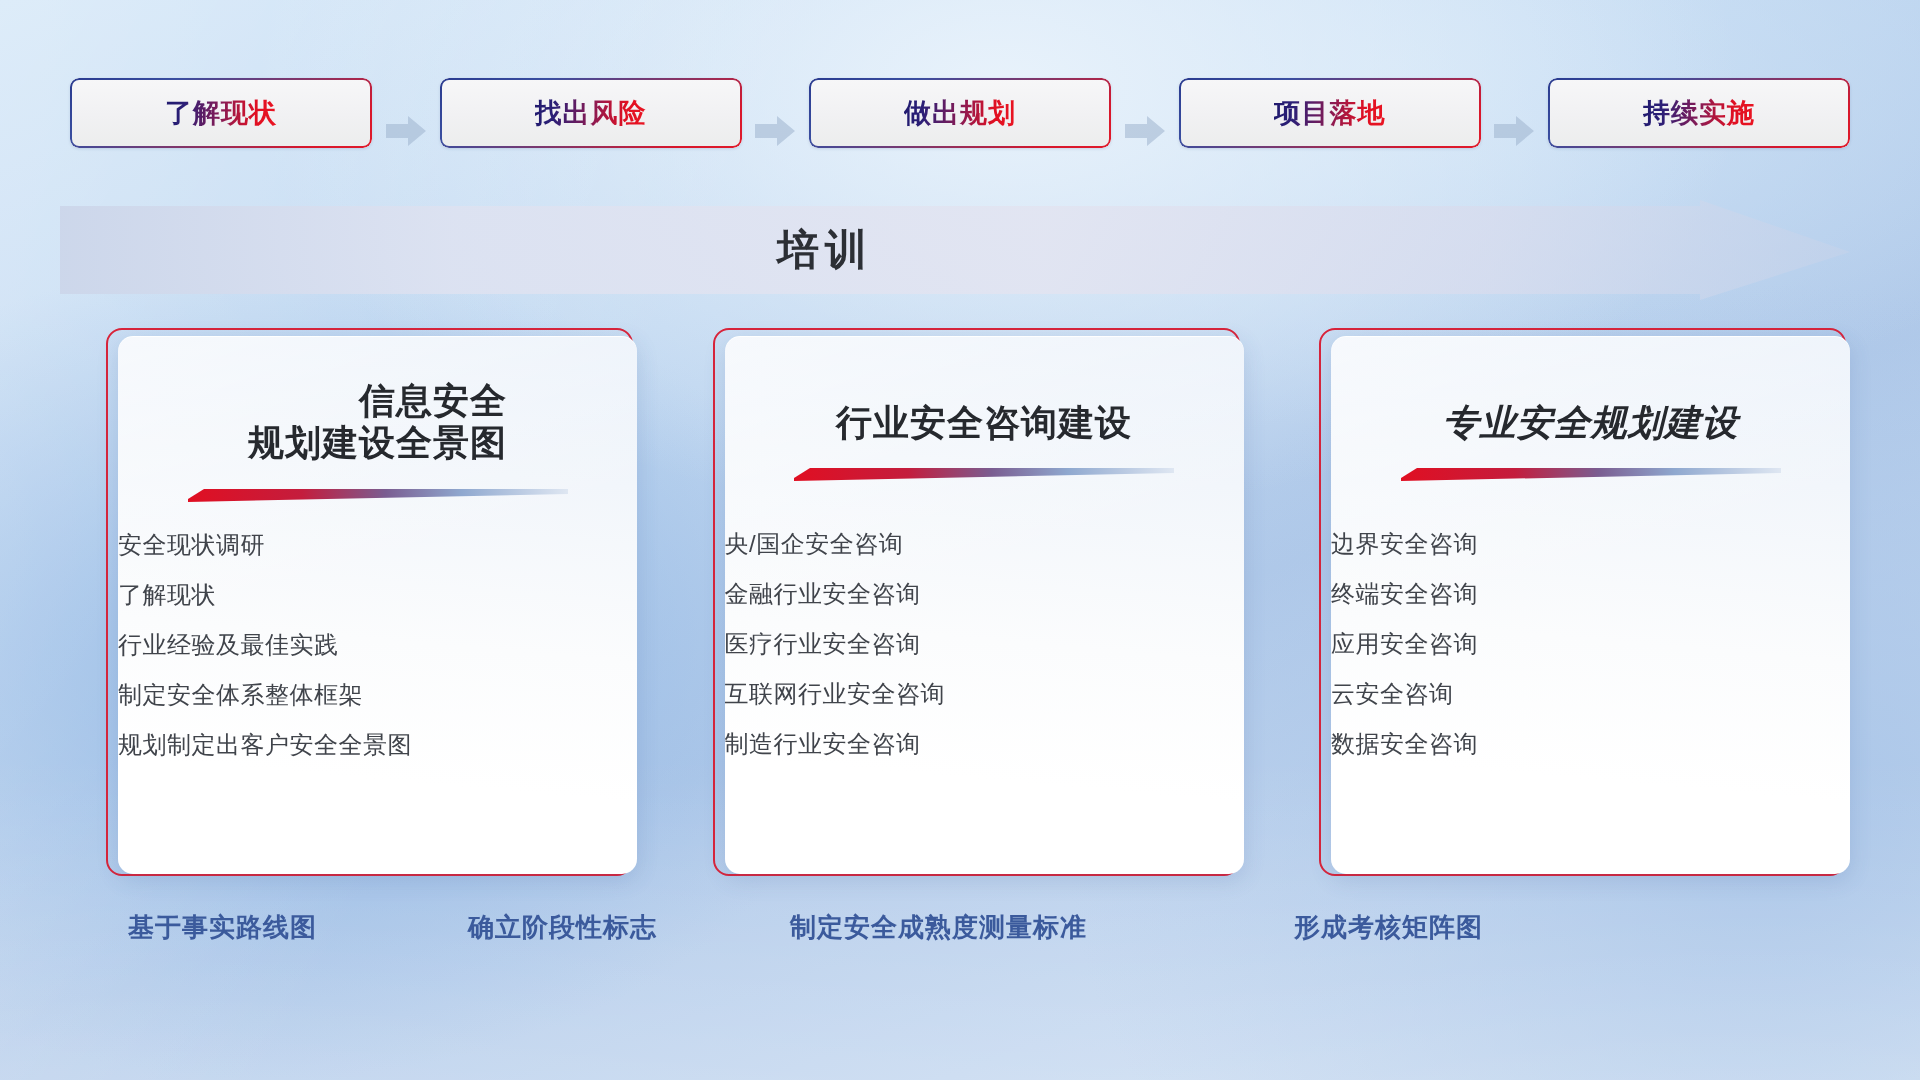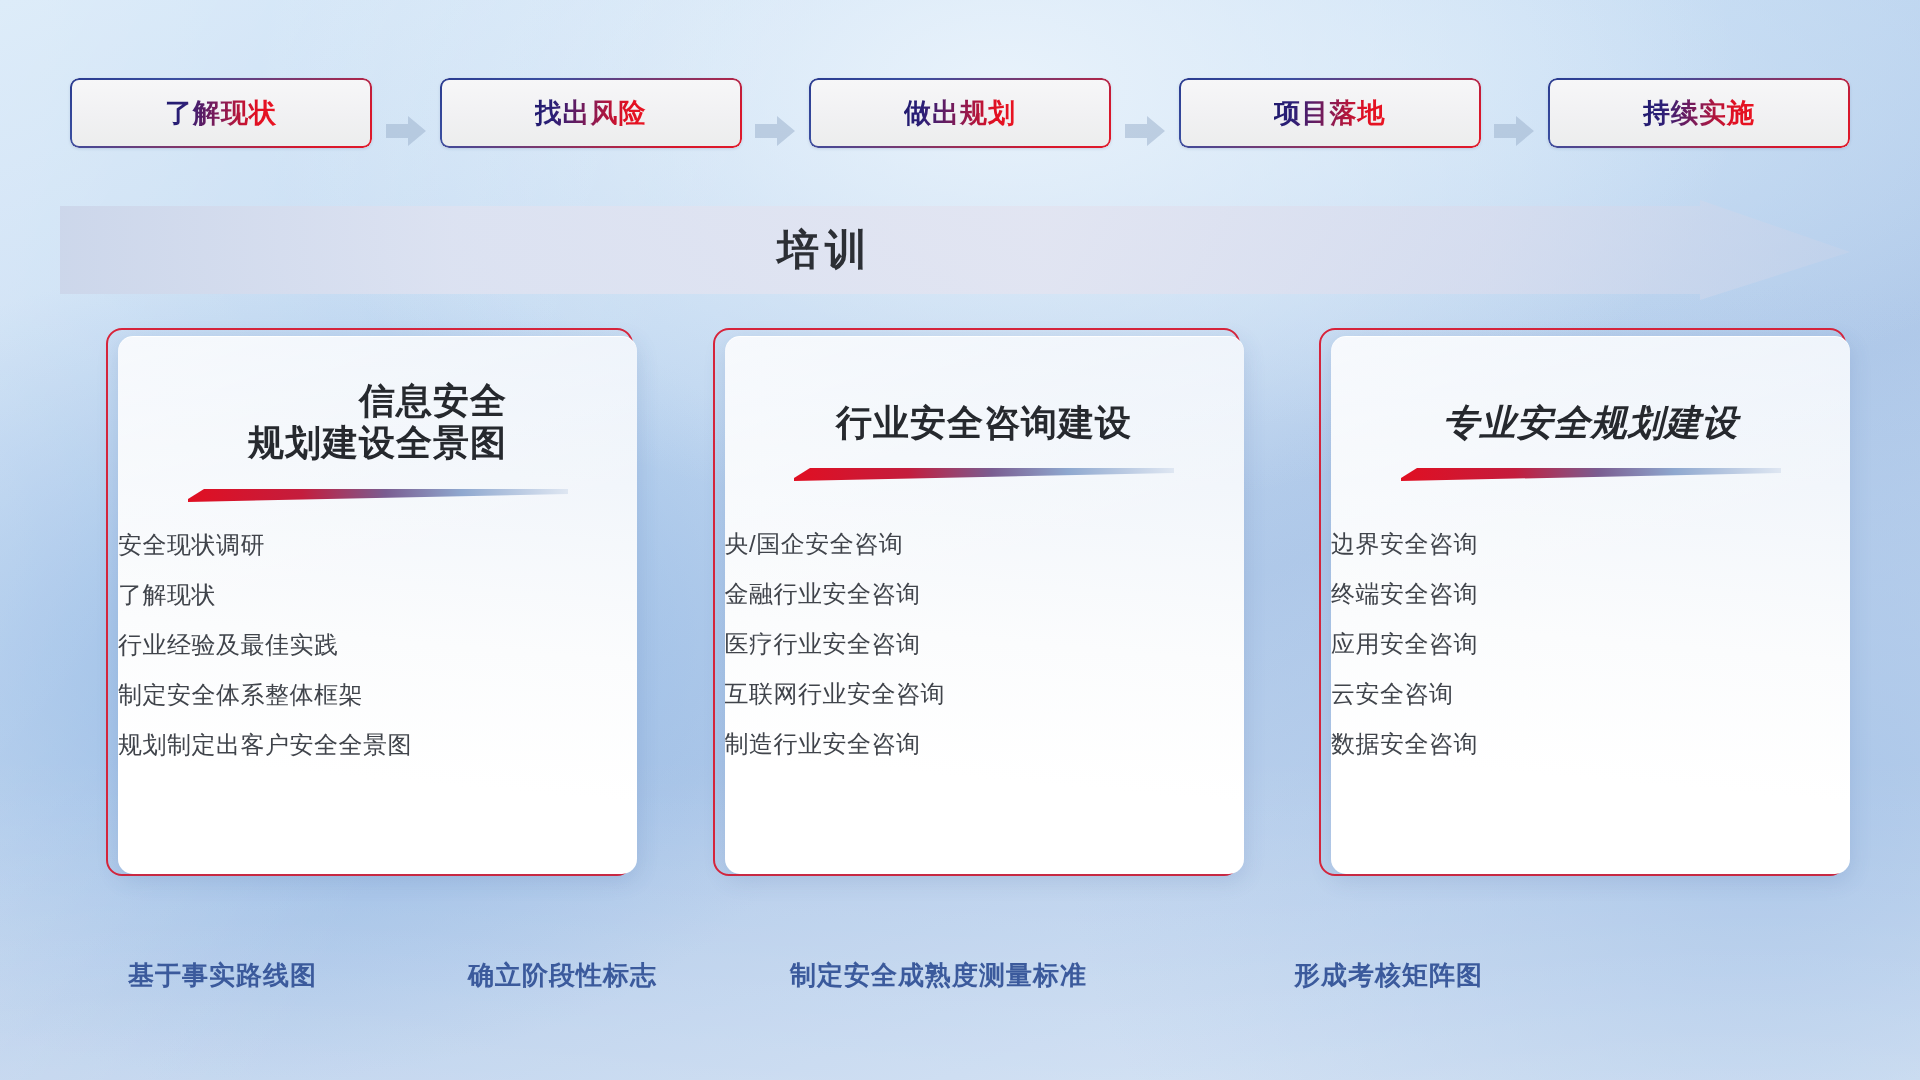--- a/index.html
+++ b/index.html
@@ -106,21 +106,21 @@
 
   .c1 .card-title{ margin-top:44px; }
   .c1 .card-list{ margin-top:30px; }
   .c2 .card-title{ margin-top:66px; }
   .c2 .card-list{ margin-top:50px; }
   .c3 .card-title{ margin-top:66px;font-style:italic; }
   .c3 .card-list{ margin-top:50px; }
 
   
   #footnotes{
-    position:absolute; left:0; top:910px; width:1920px; height:48px;margin-top:48px;
+    position:absolute; left:0; top:910px; width:1920px; height:48px;
   }
   .footnote{
     position:absolute; top:0;
     font-size:26px; font-weight:700; color:#3b5a9c; letter-spacing:1px;
     white-space:nowrap;
   }
 </style>
 </head>
 <body>
 

